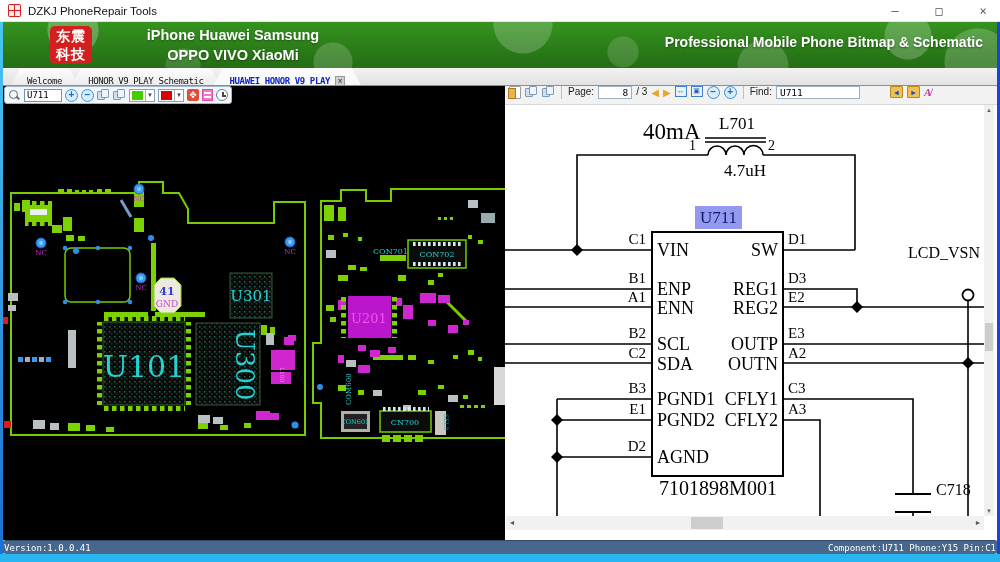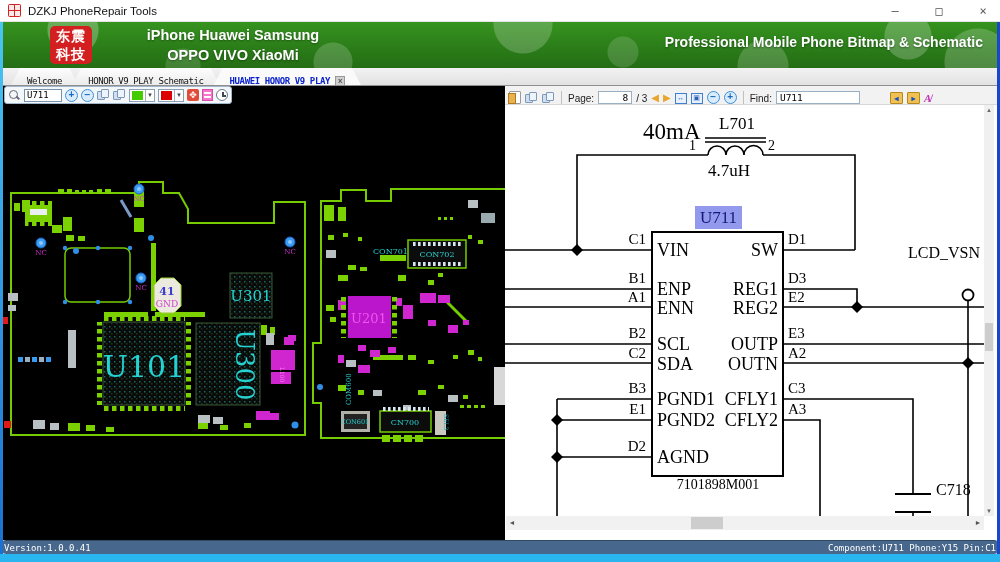--- a/index.html
+++ b/index.html
@@ -74,21 +74,21 @@
   .pink-sq { width:11px; height:12px; background:#f873cc; border:1px solid #d24fa8; display:flex; flex-direction:column; justify-content:center; gap:2px; padding:0 1px; }
   .pink-sq i { display:block; height:2px; background:#fff; }
   .clock-icon { width:12px; height:12px; border-radius:50%; border:1.5px solid #6a7a88; position:relative; background:#fff; }
   .clock-icon:before { content:""; position:absolute; left:5px; top:2px; width:1.5px; height:4px; background:#445; }
   .clock-icon:after  { content:""; position:absolute; left:5px; top:5px; width:4px; height:1.5px; background:#445; }
   .mag-icon { position:relative; width:13px; height:13px; }
   .mag-icon:before { content:""; position:absolute; left:1px; top:1px; width:7px; height:7px; border:1.5px solid #667; border-radius:50%; }
   .mag-icon:after { content:""; position:absolute; left:8px; top:8px; width:4px; height:1.5px; background:#667; transform:rotate(45deg); }
 
   #schem-toolbar { position:absolute; left:502px; top:0; width:492px; height:19px; background:#f2f2f2;
-    border-bottom:1px solid #d8d8d8; display:flex; align-items:flex-end; padding-left:4px; gap:4px;
+    border-bottom:1px solid #d8d8d8; display:flex; align-items:flex-start; padding-left:4px; gap:4px;
     font-size:10px; color:#222; }
   .v-sep { width:1px; height:13px; background:#c0c0c0; margin:0 2px; }
   .gold-tri { font-size:10px; color:#e8a62e; line-height:13px; }
   .page-icon { position:relative; width:12px; height:13px; background:#fff; border:1px solid #9a9a9a; border-radius:1px; }
   .page-icon.orange:before { content:""; position:absolute; left:-2px; bottom:-1px; width:6px; height:9px; background:#e8b24e; border:1px solid #b07820; }
   .blue-fit { width:12px; height:11px; border:1.5px solid #3f7fd0; background:#e8f1fb; color:#2a62b8; font-size:7px; line-height:8px; text-align:center; }
   #page-input { width:34px; height:13px; border:1px solid #9ab0c4; font-size:9.5px; text-align:right; padding:0 3px; font-family:"DejaVu Sans Mono",monospace;}
   #find-input { width:84px; height:13px; border:1px solid #9ab0c4; font-size:9.5px; padding:0 3px; font-family:"DejaVu Sans Mono",monospace;}
   .gold-page { position:relative; width:13px; height:12px; background:#f0c050; border:1px solid #b58820; border-radius:1px; color:#1a50c0; font-size:8px; line-height:11px; text-align:center; font-weight:bold;}
   .sel-a { color:#c235b5; font-weight:bold; font-size:11px; font-style:italic; font-family:"Liberation Serif",serif; }
@@ -501,25 +501,25 @@
 
         <circle cx="463" cy="190" r="5.5" fill="#fff" stroke="#000" stroke-width="1.8"></circle>
       </svg>
 
       <div id="u711-ref">U711</div>
 
       <span class="sch-text" style="left:138px;top:14px;width:52px;text-align:right;font-size:23px">40mA</span>
       <span class="sch-text" style="left:203px;top:9px;width:58px;text-align:center;font-size:17px">L701</span>
       <span class="sch-text" style="left:184px;top:33px;font-size:14px">1</span>
       <span class="sch-text" style="left:263px;top:33px;font-size:14px">2</span>
-      <span class="sch-text" style="left:203px;top:56px;width:58px;text-align:left;font-size:17px">4.7uH</span>
+      <span class="sch-text" style="left:203px;top:56px;width:58px;text-align:right;font-size:17px">4.7uH</span>
 
       <span class="sch-text" style="left:403px;top:139px;font-size:16px">LCD_VSN</span>
       <span class="sch-text" style="left:431px;top:376px;font-size:16px">C718</span>
-      <span class="sch-text" style="left:138px;top:372px;width:150px;text-align:center;font-size:14px">7101898M001</span>
+      <span class="sch-text" style="left:138px;top:372px;width:150px;text-align:center;font-size:20px">7101898M001</span>
 
       <span class="sch-text pin-des" style="left:83px;top:126px;width:58px;text-align:right">C1</span>
       <span class="sch-text pin-des" style="left:83px;top:165px;width:58px;text-align:right">B1</span>
       <span class="sch-text pin-des" style="left:83px;top:184px;width:58px;text-align:right">A1</span>
       <span class="sch-text pin-des" style="left:83px;top:220px;width:58px;text-align:right">B2</span>
       <span class="sch-text pin-des" style="left:83px;top:240px;width:58px;text-align:right">C2</span>
       <span class="sch-text pin-des" style="left:83px;top:275px;width:58px;text-align:right">B3</span>
       <span class="sch-text pin-des" style="left:83px;top:296px;width:58px;text-align:right">E1</span>
       <span class="sch-text pin-des" style="left:83px;top:333px;width:58px;text-align:right">D2</span>
 

